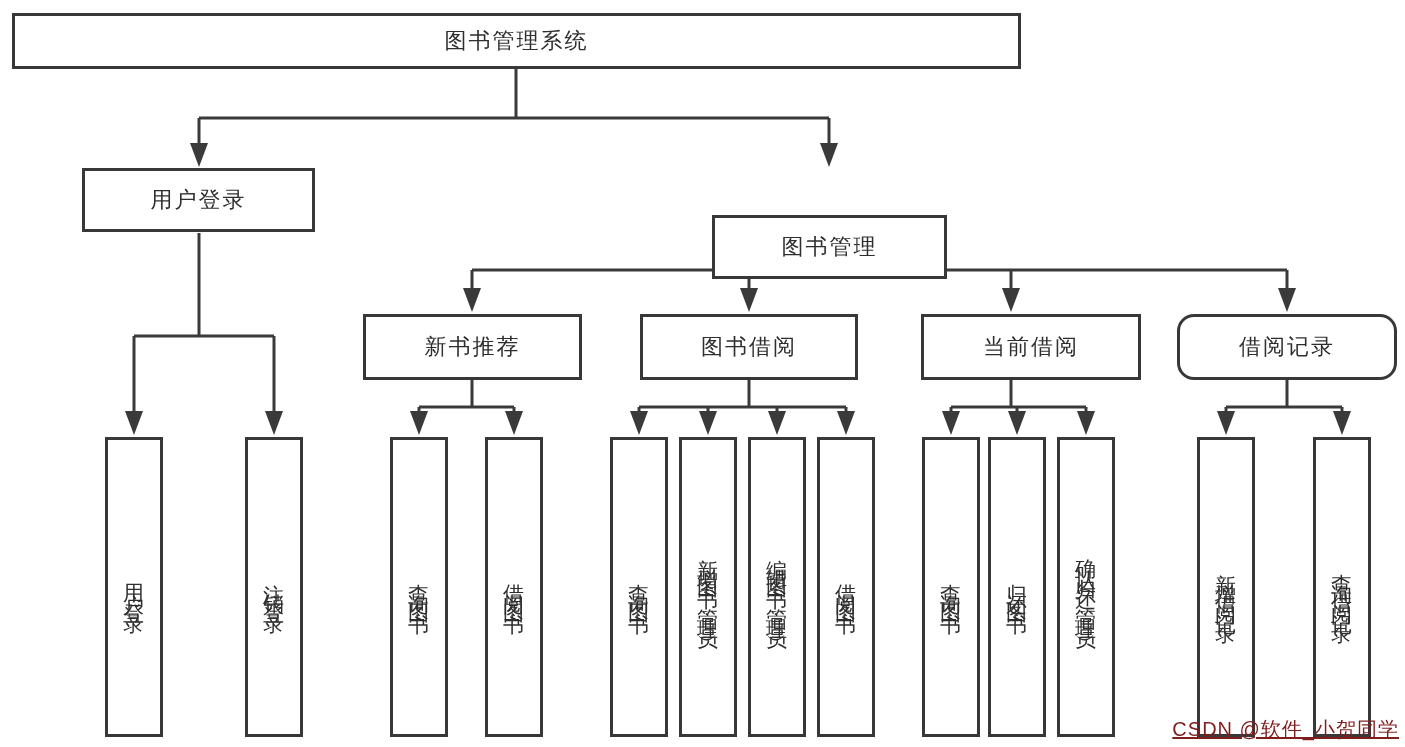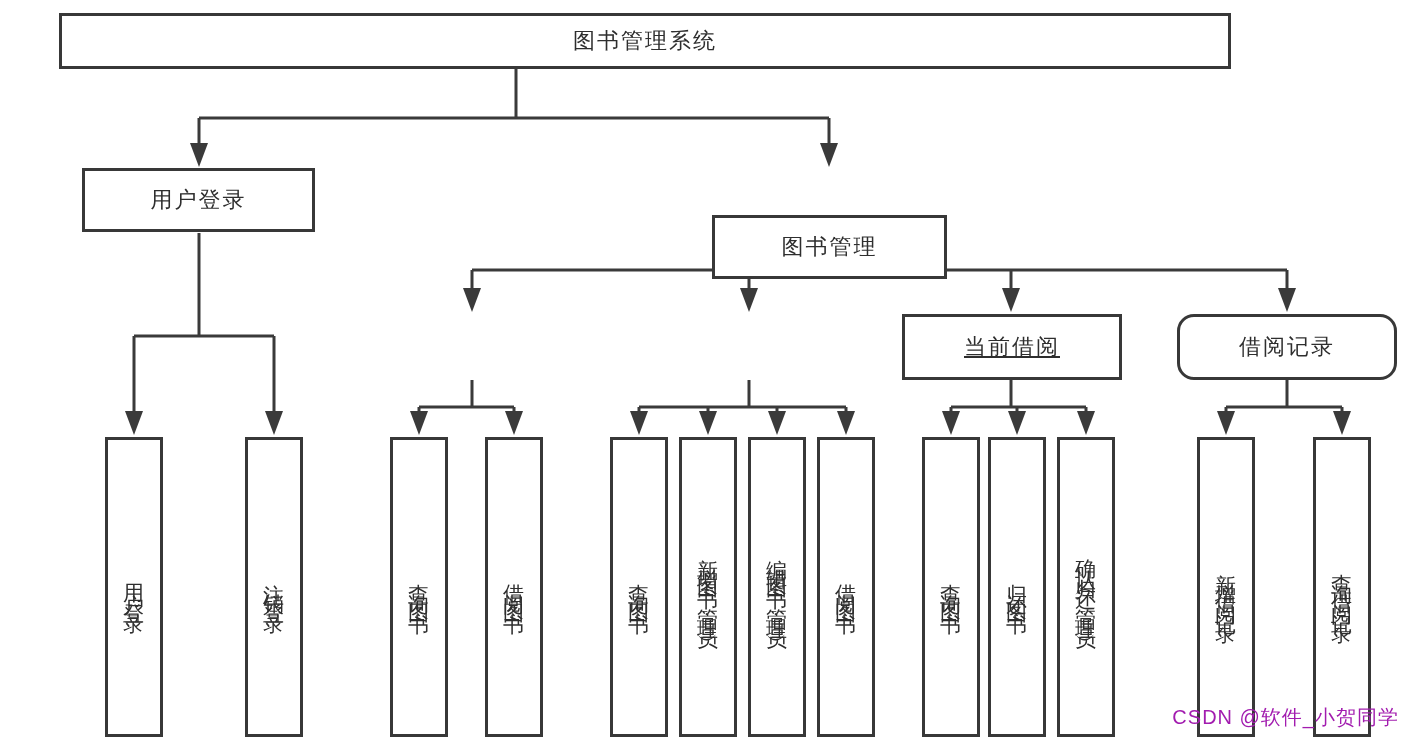--- a/index.html
+++ b/index.html
@@ -17,22 +17,22 @@
   .hbox.lv2{height:64px;}
   .hbox.lv3{top:314px;height:66px;}
   .vbox{
     position:absolute;box-sizing:border-box;border:3px solid #383838;background:#ffffff;
     top:437px;width:58px;height:300px;
     display:flex;align-items:center;justify-content:center;
     writing-mode:vertical-rl;text-orientation:mixed;
     font-size:21px;letter-spacing:10px;line-height:1;
   }
   .watermark{
-    position:absolute;right:6px;bottom:16px;z-index:5;
-    font-size:20px;color:#a21caf;letter-spacing:1px;white-space:nowrap;
+    position:absolute;right:6px;bottom:4px;z-index:5;
+    font-size:20px;color:#7f1d1d;letter-spacing:1px;white-space:nowrap;text-decoration:underline;
   }
 </style>
 </head>
 <body>
 
 <div class="canvas">
 
   <svg class="connector-svg" width="1405" height="747" viewBox="0 0 1405 747" xmlns="http://www.w3.org/2000/svg">
     <g stroke="#3a3a3a" stroke-width="3" fill="none">
       <path d="M516,69 V118 M199,118 H829 M199,118 V145 M829,118 V145"></path>
@@ -59,26 +59,28 @@
       <polygon points="768,411 786,411 777,435"></polygon>
       <polygon points="837,411 855,411 846,435"></polygon>
       <polygon points="942,411 960,411 951,435"></polygon>
       <polygon points="1008,411 1026,411 1017,435"></polygon>
       <polygon points="1077,411 1095,411 1086,435"></polygon>
       <polygon points="1217,411 1235,411 1226,435"></polygon>
       <polygon points="1333,411 1351,411 1342,435"></polygon>
     </g>
   </svg>
 
-  <div class="hbox root" style="left:12px;top:13px;width:1172px;margin-left:47px;">图书管理系统</div>
+  <div class="hbox root" style="left:12px;top:13px;width:1009px;">图书管理系统</div>
 
   <div class="hbox lv2" style="left:82px;top:168px;width:233px;">用户登录</div>
   <div class="hbox lv2" style="left:712px;top:168px;width:235px;margin-top:47px;">图书管理</div>
 
-  <div class="hbox lv3" style="left:902px;width:220px;text-decoration:underline;">当前借阅</div>
+  <div class="hbox lv3" style="left:363px;width:219px;">新书推荐</div>
+  <div class="hbox lv3" style="left:640px;width:218px;">图书借阅</div>
+  <div class="hbox lv3" style="left:921px;width:220px;">当前借阅</div>
   <div class="hbox lv3" style="left:1177px;width:220px;border-radius:17px;">借阅记录</div>
 
   <div class="vbox" style="left:105px;">用户登录</div>
   <div class="vbox" style="left:245px;">注销登录</div>
 
   <div class="vbox" style="left:390px;">查询图书</div>
   <div class="vbox" style="left:485px;">借阅图书</div>
 
   <div class="vbox" style="left:610px;">查询图书</div>
   <div class="vbox" style="left:679px;">新增图书（管理员）</div>

